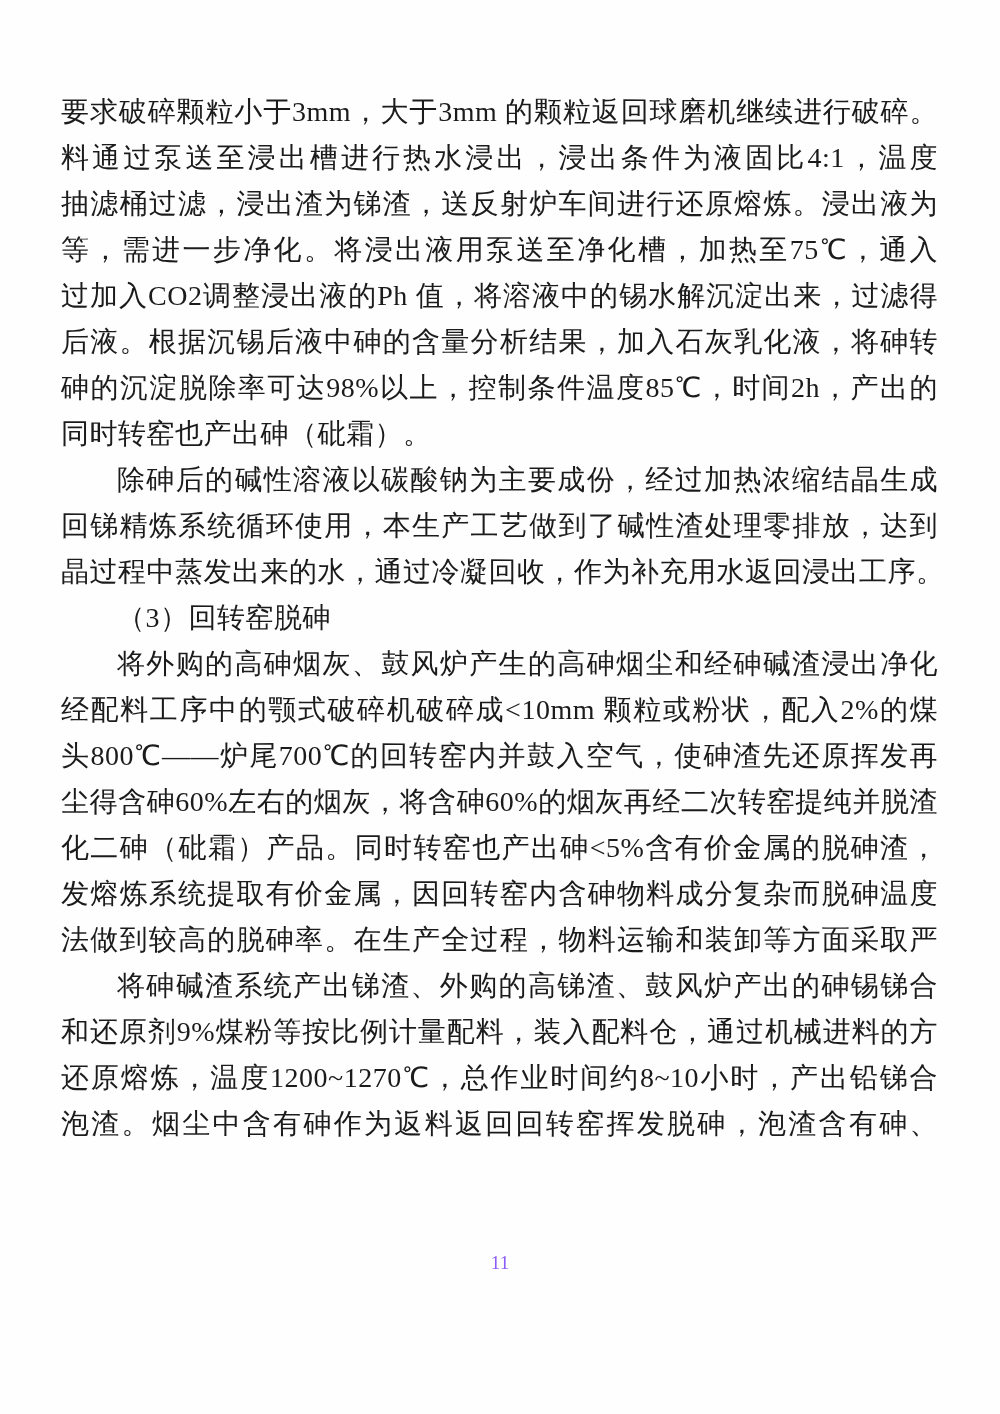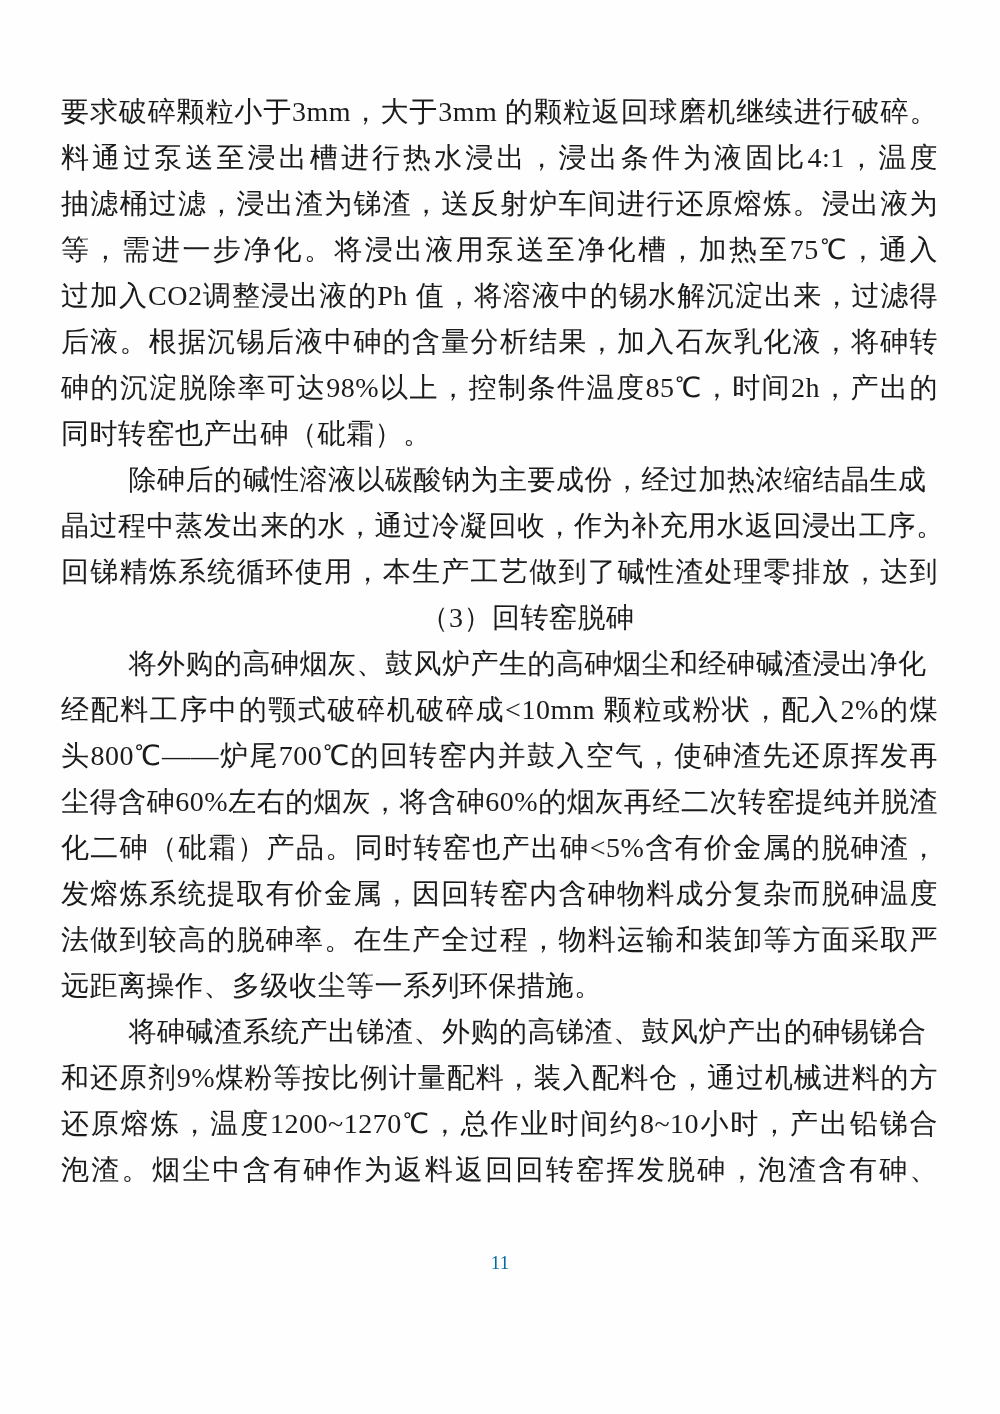--- a/index.html
+++ b/index.html
@@ -31,57 +31,55 @@
     font-family: Liberation Serif, serif;
   }
   .line.justify {
     white-space: normal;
     text-align: justify;
     text-align-last: justify;
     overflow: hidden;
   }
   .line.indent {
     text-indent: 2em;
-    text-align: center;
   }
   .page-number {
     position: absolute;
     top: 1252px;
     left: 0;
     width: 1000px;
     text-align: center;
     font-size: 19px;
-    color: #0369a1;
+    color: #8b5cf6;
     font-family: "Liberation Serif", "DejaVu Serif", serif;
   }
 </style>
 </head>
 <body>
 
 <div class="page">
   <div class="text-block">
     <div class="line justify">要求破碎颗粒小于3mm，大于3mm 的颗粒返回球磨机继续进行破碎。浆化后的砷碱渣浆</div>
     <div class="line justify">料通过泵送至浸出槽进行热水浸出，浸出条件为液固比4:1，温度75℃，时间为2h，采用</div>
     <div class="line justify">抽滤桶过滤，浸出渣为锑渣，送反射炉车间进行还原熔炼。浸出液为碱液，含有锡、砷</div>
     <div class="line justify">等，需进一步净化。将浸出液用泵送至净化槽，加热至75℃，通入CO2，反应时间2h，通</div>
     <div class="line justify">过加入CO2调整浸出液的Ph 值，将溶液中的锡水解沉淀出来，过滤得到氧化锡渣和沉锡</div>
     <div class="line justify">后液。根据沉锡后液中砷的含量分析结果，加入石灰乳化液，将砷转为砷酸钙沉淀下来，</div>
     <div class="line justify">砷的沉淀脱除率可达98%以上，控制条件温度85℃，时间2h，产出的沉淀砷渣返回转窑系</div>
     <div class="line">同时转窑也产出砷（砒霜）。</div>
     <div class="line justify indent">除砷后的碱性溶液以碳酸钠为主要成份，经过加热浓缩结晶生成碳酸钠产品，可返</div>
+    <div class="line justify">回锑精炼系统循环使用，本生产工艺做到了碱性渣处理零排放，达到环保要求。加热结</div>
     <div class="line">晶过程中蒸发出来的水，通过冷凝回收，作为补充用水返回浸出工序。</div>
-    <div class="line justify">回锑精炼系统循环使用，本生产工艺做到了碱性渣处理零排放，达到环保要求。加热结</div>
     <div class="line indent">（3）回转窑脱砷</div>
     <div class="line justify indent">将外购的高砷烟灰、鼓风炉产生的高砷烟尘和经砷碱渣浸出净化工序处理后的砷渣</div>
     <div class="line justify">经配料工序中的颚式破碎机破碎成&lt;10mm 颗粒或粉状，配入2%的煤粉，加入并控温在炉</div>
     <div class="line justify">头800℃——炉尾700℃的回转窑内并鼓入空气，使砷渣先还原挥发再氧化，经二次布袋收</div>
     <div class="line justify">尘得含砷60%左右的烟灰，将含砷60%的烟灰再经二次转窑提纯并脱渣产出99.5%的三氧</div>
     <div class="line justify">化二砷（砒霜）产品。同时转窑也产出砷&lt;5%含有价金属的脱砷渣，脱砷渣进入鼓风炉挥</div>
     <div class="line justify">发熔炼系统提取有价金属，因回转窑内含砷物料成分复杂而脱砷温度不易过高，导致无</div>
     <div class="line justify">法做到较高的脱砷率。在生产全过程，物料运输和装卸等方面采取严格密闭、自动控制、</div>
-    <div class="line">远距离操作、多级收尘等一系列环保措施。</div>
     <div class="line justify indent">将砷碱渣系统产出锑渣、外购的高锑渣、鼓风炉产出的砷锡锑合金、纯碱4%、返料</div>
     <div class="line justify">和还原剂9%煤粉等按比例计量配料，装入配料仓，通过机械进料的方式加入反射炉进行</div>
     <div class="line justify">还原熔炼，温度1200~1270℃，总作业时间约8~10小时，产出铅锑合金、烟尘、砷碱渣和</div>
     <div class="line justify">泡渣。烟尘中含有砷作为返料返回回转窑挥发脱砷，泡渣含有砷、锑，作为鼓风炉原料，</div>
   </div>
   <div class="page-number">11</div>
 </div>
 
 </body></html>

